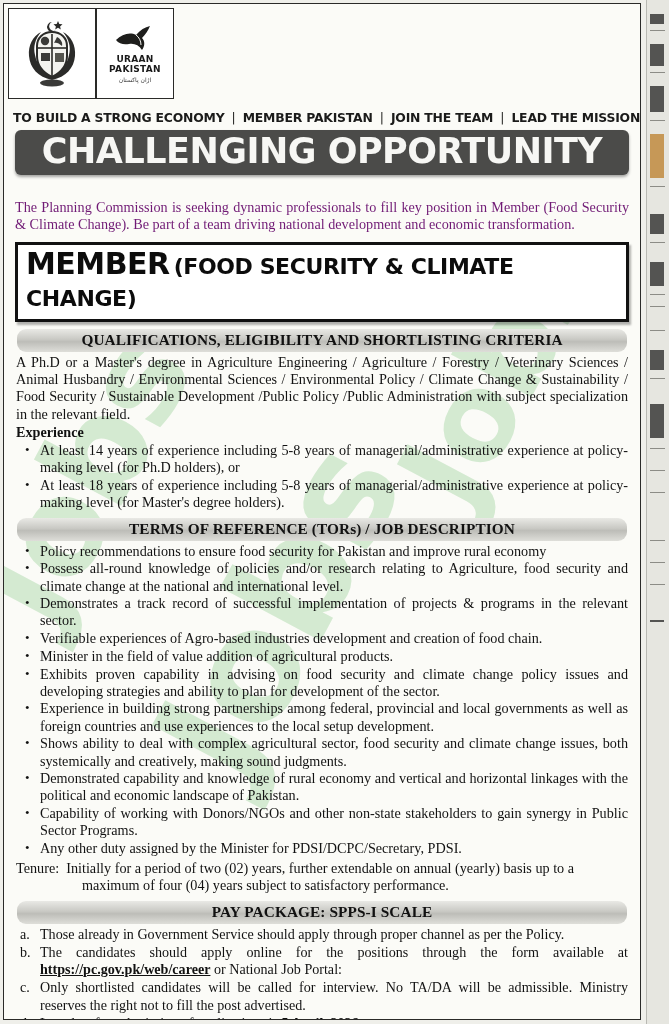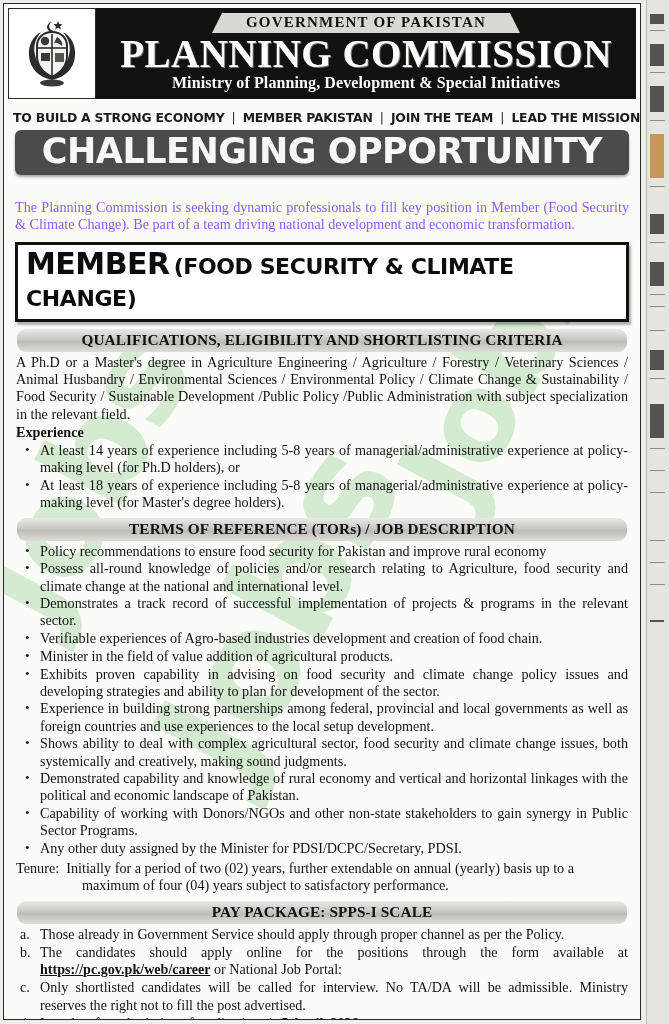--- a/index.html
+++ b/index.html
@@ -114,21 +114,21 @@
     text-align:center;
     box-shadow:0 2px 3px rgba(0,0,0,.35);
   }
   .chal-bar span{
     font-family:"DejaVu Sans", sans-serif;
     font-weight:700;font-size:35px;line-height:38px;
     color:#f7f7f4;letter-spacing:-.5px;
   }
   .intro{
     font-size:14.2px;line-height:17px;text-align:justify;
-    color:#8b5cf6;margin:0 2px 9px 2px;
+    color:#701a75;margin:0 2px 9px 2px;
   }
   .member-box{
     border:3px solid #111;
     background:#fff;
     margin:0 2px 7px 2px;
     padding:3px 0 4px 8px;
     box-shadow:2px 3px 2px rgba(0,0,0,.30);
   }
   .member-box .m1{
     font-family:"DejaVu Sans", sans-serif;
@@ -231,26 +231,30 @@
           <circle cx="24" cy="23" r="4.2" fill="#3a3a38"></circle>
           <path d="M36 19 c4 2 6 6 5 9 c-3 -3 -6 -4 -8 -3z" fill="#3a3a38"></path>
           <rect x="20" y="35" width="9" height="8" fill="#3a3a38"></rect>
           <path d="M34 35 h9 v9 h-9z" fill="#55554f"></path>
           <path d="M31 62 c-14 -3 -22 -12 -23 -24 c-1 -11 4 -20 12 -24 c-6 7 -8 15 -6 23 c2 10 8 18 17 22z" fill="#2b2b29"></path>
           <path d="M31 62 c14 -3 22 -12 23 -24 c1 -11 -4 -20 -12 -24 c6 7 8 15 6 23 c-2 10 -8 18 -17 22z" fill="#2b2b29"></path>
           <ellipse cx="31" cy="65" rx="12" ry="3.5" fill="#3a3a38"></ellipse>
         </svg>
       </div>
 
-      <div class="hdr-center">
-        <div class="gop">GOVERNMENT OF PAKISTAN</div>
-        <div class="pc-title">PLANNING COMMISSION</div>
-        <div class="pc-sub">Ministry of Planning, Development &amp; Special Initiatives</div>
-      </div>
-
+
+      <div class="uraan-box">
+        <svg class="falcon" viewBox="0 0 46 30">
+          <path d="M4 16 C10 10 18 8 24 11 C28 6 33 3 38 2 C36 7 33 11 30 14 C33 17 33 22 30 26 C27 21 22 19 17 20 C12 21 7 20 4 16z" fill="#1e1e1c"></path>
+          <path d="M24 11 C27 13 29 17 29 21" stroke="#f4f4f0" stroke-width="1" fill="none"></path>
+        </svg>
+        <div class="u-t1">URAAN</div>
+        <div class="u-t1">PAKISTAN</div>
+        <div class="u-t2">اڑان پاکستان</div>
+      </div>
     </div>
 
     <div class="body-wrap">
 
       <div class="tagline">
         <span>TO BUILD A STRONG ECONOMY</span>
         <span class="sep">|</span>
         <span>MEMBER PAKISTAN</span>
         <span class="sep">|</span>
         <span>JOIN THE TEAM</span>

